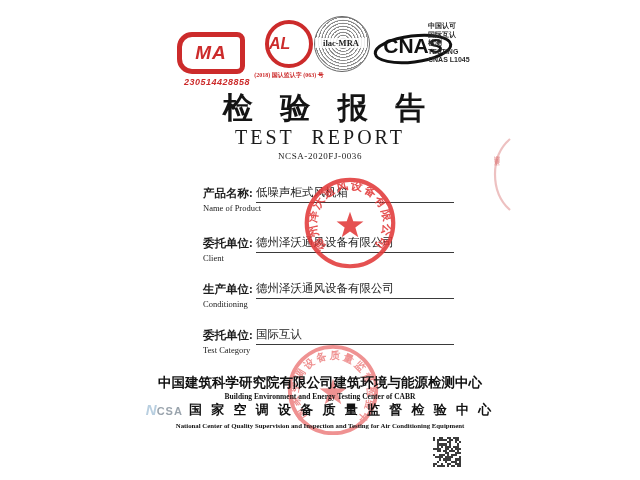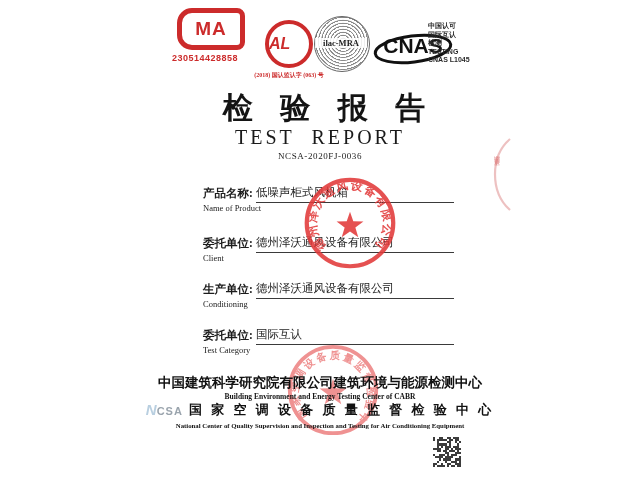--- a/index.html
+++ b/index.html
@@ -1,20 +1,20 @@
 <!DOCTYPE html>
 <html><head>
 <meta charset="utf-8">
 <style>
   html,body{margin:0;padding:0;}
   body{width:640px;height:480px;background:#ffffff;position:relative;overflow:hidden;
        font-family:"Liberation Serif","DejaVu Serif",serif;color:#1f1f1f;}
   .abs{position:absolute;}
   
-  .cma-wrap{left:172px;top:8px;width:78px;text-align:left;}
+  .cma-wrap{left:172px;top:32px;width:78px;text-align:right;font-style:italic;}
   .cma-box{width:58px;height:32px;margin:0 auto;border:5px solid #cc2b2b;border-radius:15px 8px 8px 15px;
            display:flex;align-items:center;justify-content:center;}
   .cma-letters{font-family:"Liberation Sans",sans-serif;font-weight:bold;font-size:19px;color:#cc2b2b;letter-spacing:1px;}
   .cma-number{margin-top:3px;font-family:"Liberation Sans",sans-serif;font-size:9px;font-weight:bold;color:#cc2b2b;letter-spacing:0.5px;}
   .cal-wrap{left:253px;top:20px;width:72px;text-align:center;}
   .cal-circle{width:40px;height:40px;margin:0 auto;border:4px solid #cc2b2b;border-radius:50%;
               display:flex;align-items:center;justify-content:flex-start;}
   .cal-letters{font-family:"Liberation Sans",sans-serif;font-weight:bold;font-style:italic;font-size:16px;color:#cc2b2b;}
   .cal-caption{margin-top:3px;font-size:6px;color:#cc2b2b;white-space:nowrap;font-weight:bold;}
   .ilac-wrap{left:314px;top:16px;width:58px;height:56px;}

